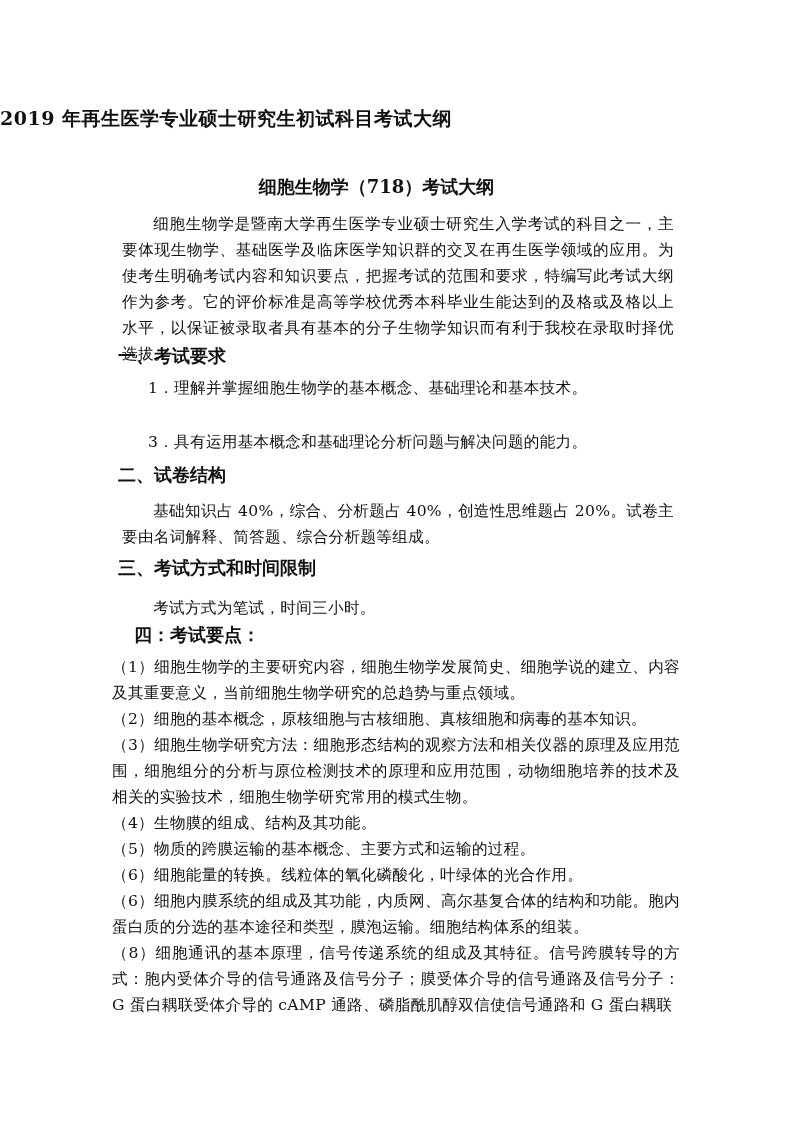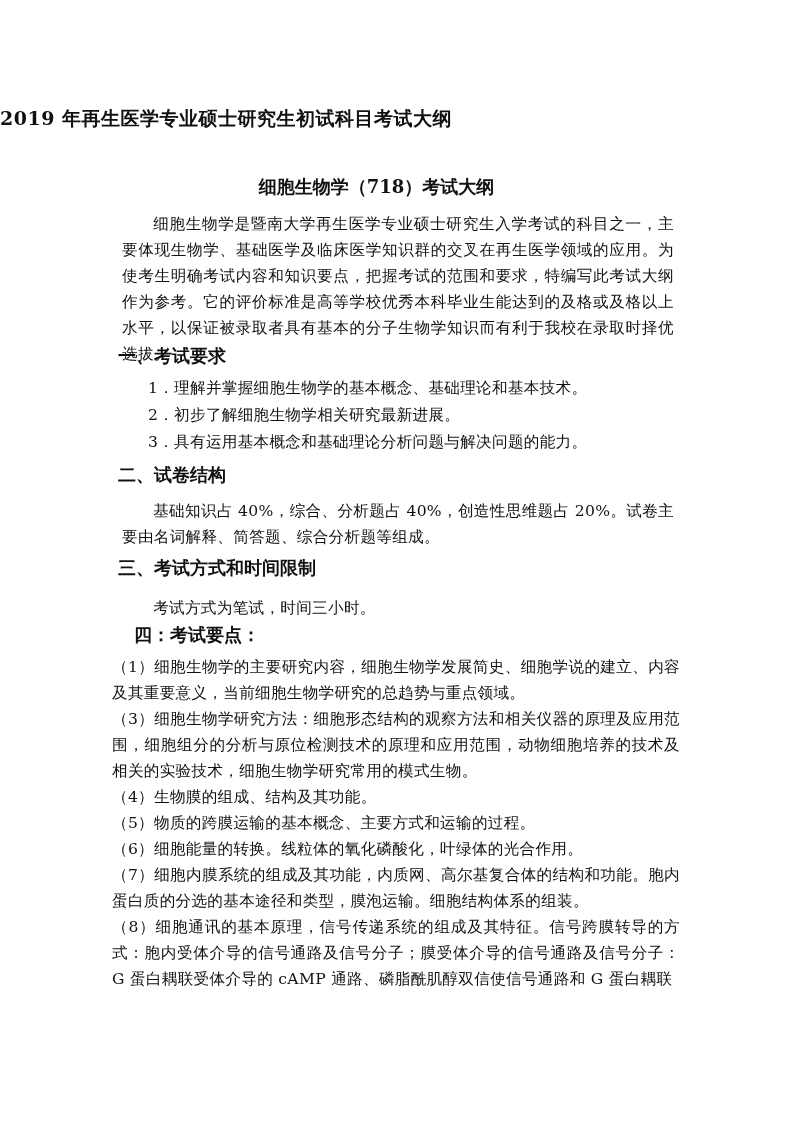--- a/index.html
+++ b/index.html
@@ -22,36 +22,36 @@
 <div class="page">
   <div class="title">2019 年再生医学专业硕士研究生初试科目考试大纲</div>
   <div class="subtitle">细胞生物学（718）考试大纲</div>
 
   <div class="content" style="top:207px;">
     <p class="para">细胞生物学是暨南大学再生医学专业硕士研究生入学考试的科目之一，主要体现生物学、基础医学及临床医学知识群的交叉在再生医学领域的应用。为使考生明确考试内容和知识要点，把握考试的范围和要求，特编写此考试大纲作为参考。它的评价标准是高等学校优秀本科毕业生能达到的及格或及格以上水平，以保证被录取者具有基本的分子生物学知识而有利于我校在录取时择优选拔。</p>
   </div>
 
   <h2 class="h" style="top:344px;">一、考试要求</h2>
   <p class="li" style="top:375px;">1．理解并掌握细胞生物学的基本概念、基础理论和基本技术。</p>
-  <p class="li" style="top:402px;">2．初步了解细胞生物学相关研究最新进展。</p>
   <p class="li" style="top:429px;">3．具有运用基本概念和基础理论分析问题与解决问题的能力。</p>
 
   <h2 class="h" style="top:463px;">二、试卷结构</h2>
   <div class="content" style="top:494px;">
     <p class="para">基础知识占 40%，综合、分析题占 40%，创造性思维题占 20%。试卷主要由名词解释、简答题、综合分析题等组成。</p>
   </div>
 
   <h2 class="h" style="top:556px;">三、考试方式和时间限制</h2>
   <div class="content" style="top:591px;">
     <p class="para">考试方式为笔试，时间三小时。</p>
   </div>
 
   <h2 class="h" style="top:623px;margin-left:16px;">四：考试要点：</h2>
   <div class="content" style="top:654px; left:112px; width:568px;">
     <p class="item">（1）细胞生物学的主要研究内容，细胞生物学发展简史、细胞学说的建立、内容及其重要意义，当前细胞生物学研究的总趋势与重点领域。</p>
+    <p class="item">（2）细胞的基本概念，原核细胞与古核细胞、真核细胞和病毒的基本知识。</p>
     <p class="item">（3）细胞生物学研究方法：细胞形态结构的观察方法和相关仪器的原理及应用范围，细胞组分的分析与原位检测技术的原理和应用范围，动物细胞培养的技术及相关的实验技术，细胞生物学研究常用的模式生物。</p>
     <p class="item">（4）生物膜的组成、结构及其功能。</p>
     <p class="item">（5）物质的跨膜运输的基本概念、主要方式和运输的过程。</p>
     <p class="item">（6）细胞能量的转换。线粒体的氧化磷酸化，叶绿体的光合作用。</p>
-    <p class="item">（7）细胞内膜系统的组成及其功能，内质网、高尔基复合体的结构和功能。胞内蛋白质的分选的基本途径和类型，膜泡运输。细胞结构体系的组装。</p>
+    <p class="item">（6）细胞内膜系统的组成及其功能，内质网、高尔基复合体的结构和功能。胞内蛋白质的分选的基本途径和类型，膜泡运输。细胞结构体系的组装。</p>
     <p class="item">（8）细胞通讯的基本原理，信号传递系统的组成及其特征。信号跨膜转导的方式：胞内受体介导的信号通路及信号分子；膜受体介导的信号通路及信号分子：G 蛋白耦联受体介导的 cAMP 通路、磷脂酰肌醇双信使信号通路和 G 蛋白耦联</p>
   </div>
 </div>
 
 </body></html>

